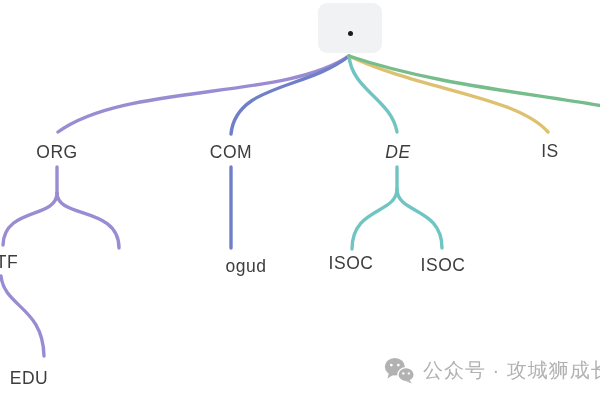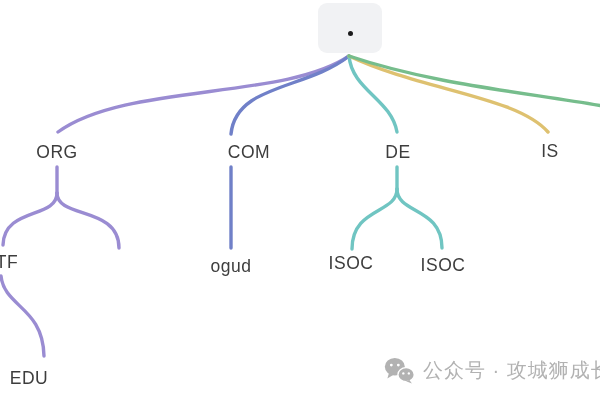--- a/index.html
+++ b/index.html
@@ -82,25 +82,25 @@
     <path class="edge" d="M397,167 L397,189" stroke="#70c5c2"></path>
     <path class="edge" d="M397,189 C397,214 352,207 352,249" stroke="#70c5c2"></path>
     <path class="edge" d="M397,189 C397,214 442,207 442,248" stroke="#70c5c2"></path>
   </svg>
 
   <div class="root-box">
     <span class="root-dot"></span>
   </div>
 
   <div class="node-label" style="left:57px;  top:152px;">ORG</div>
-  <div class="node-label" style="left:249px; top:152px;">COM</div>
-  <div class="node-label" style="left:398px; top:152px;">DE</div>
+  <div class="node-label" style="left:231px; top:152px;">COM</div>
+  <div class="node-label" style="left:398px; top:152px;font-style:italic;">DE</div>
   <div class="node-label" style="left:550px; top:151px;">IS</div>
   <div class="node-label" style="left:7px;   top:262px;">TF</div>
-  <div class="node-label" style="left:231px; top:266px;">ogud</div>
+  <div class="node-label" style="left:246px; top:266px;">ogud</div>
   <div class="node-label" style="left:351px; top:263px;">ISOC</div>
   <div class="node-label" style="left:443px; top:265px;">ISOC</div>
   <div class="node-label" style="left:29px;  top:378px;">EDU</div>
 
   <div class="watermark">
     <svg width="30" height="27" viewBox="0 0 36 32">
       <g fill="#b2b2b2">
         <ellipse cx="13" cy="11.5" rx="12" ry="10.5"></ellipse>
         <path d="M6,19 L4,25.5 L11.5,21.2 Z"></path>
         <ellipse cx="26.5" cy="21" rx="9.8" ry="8.4" stroke="#ffffff" stroke-width="1.6"></ellipse>

